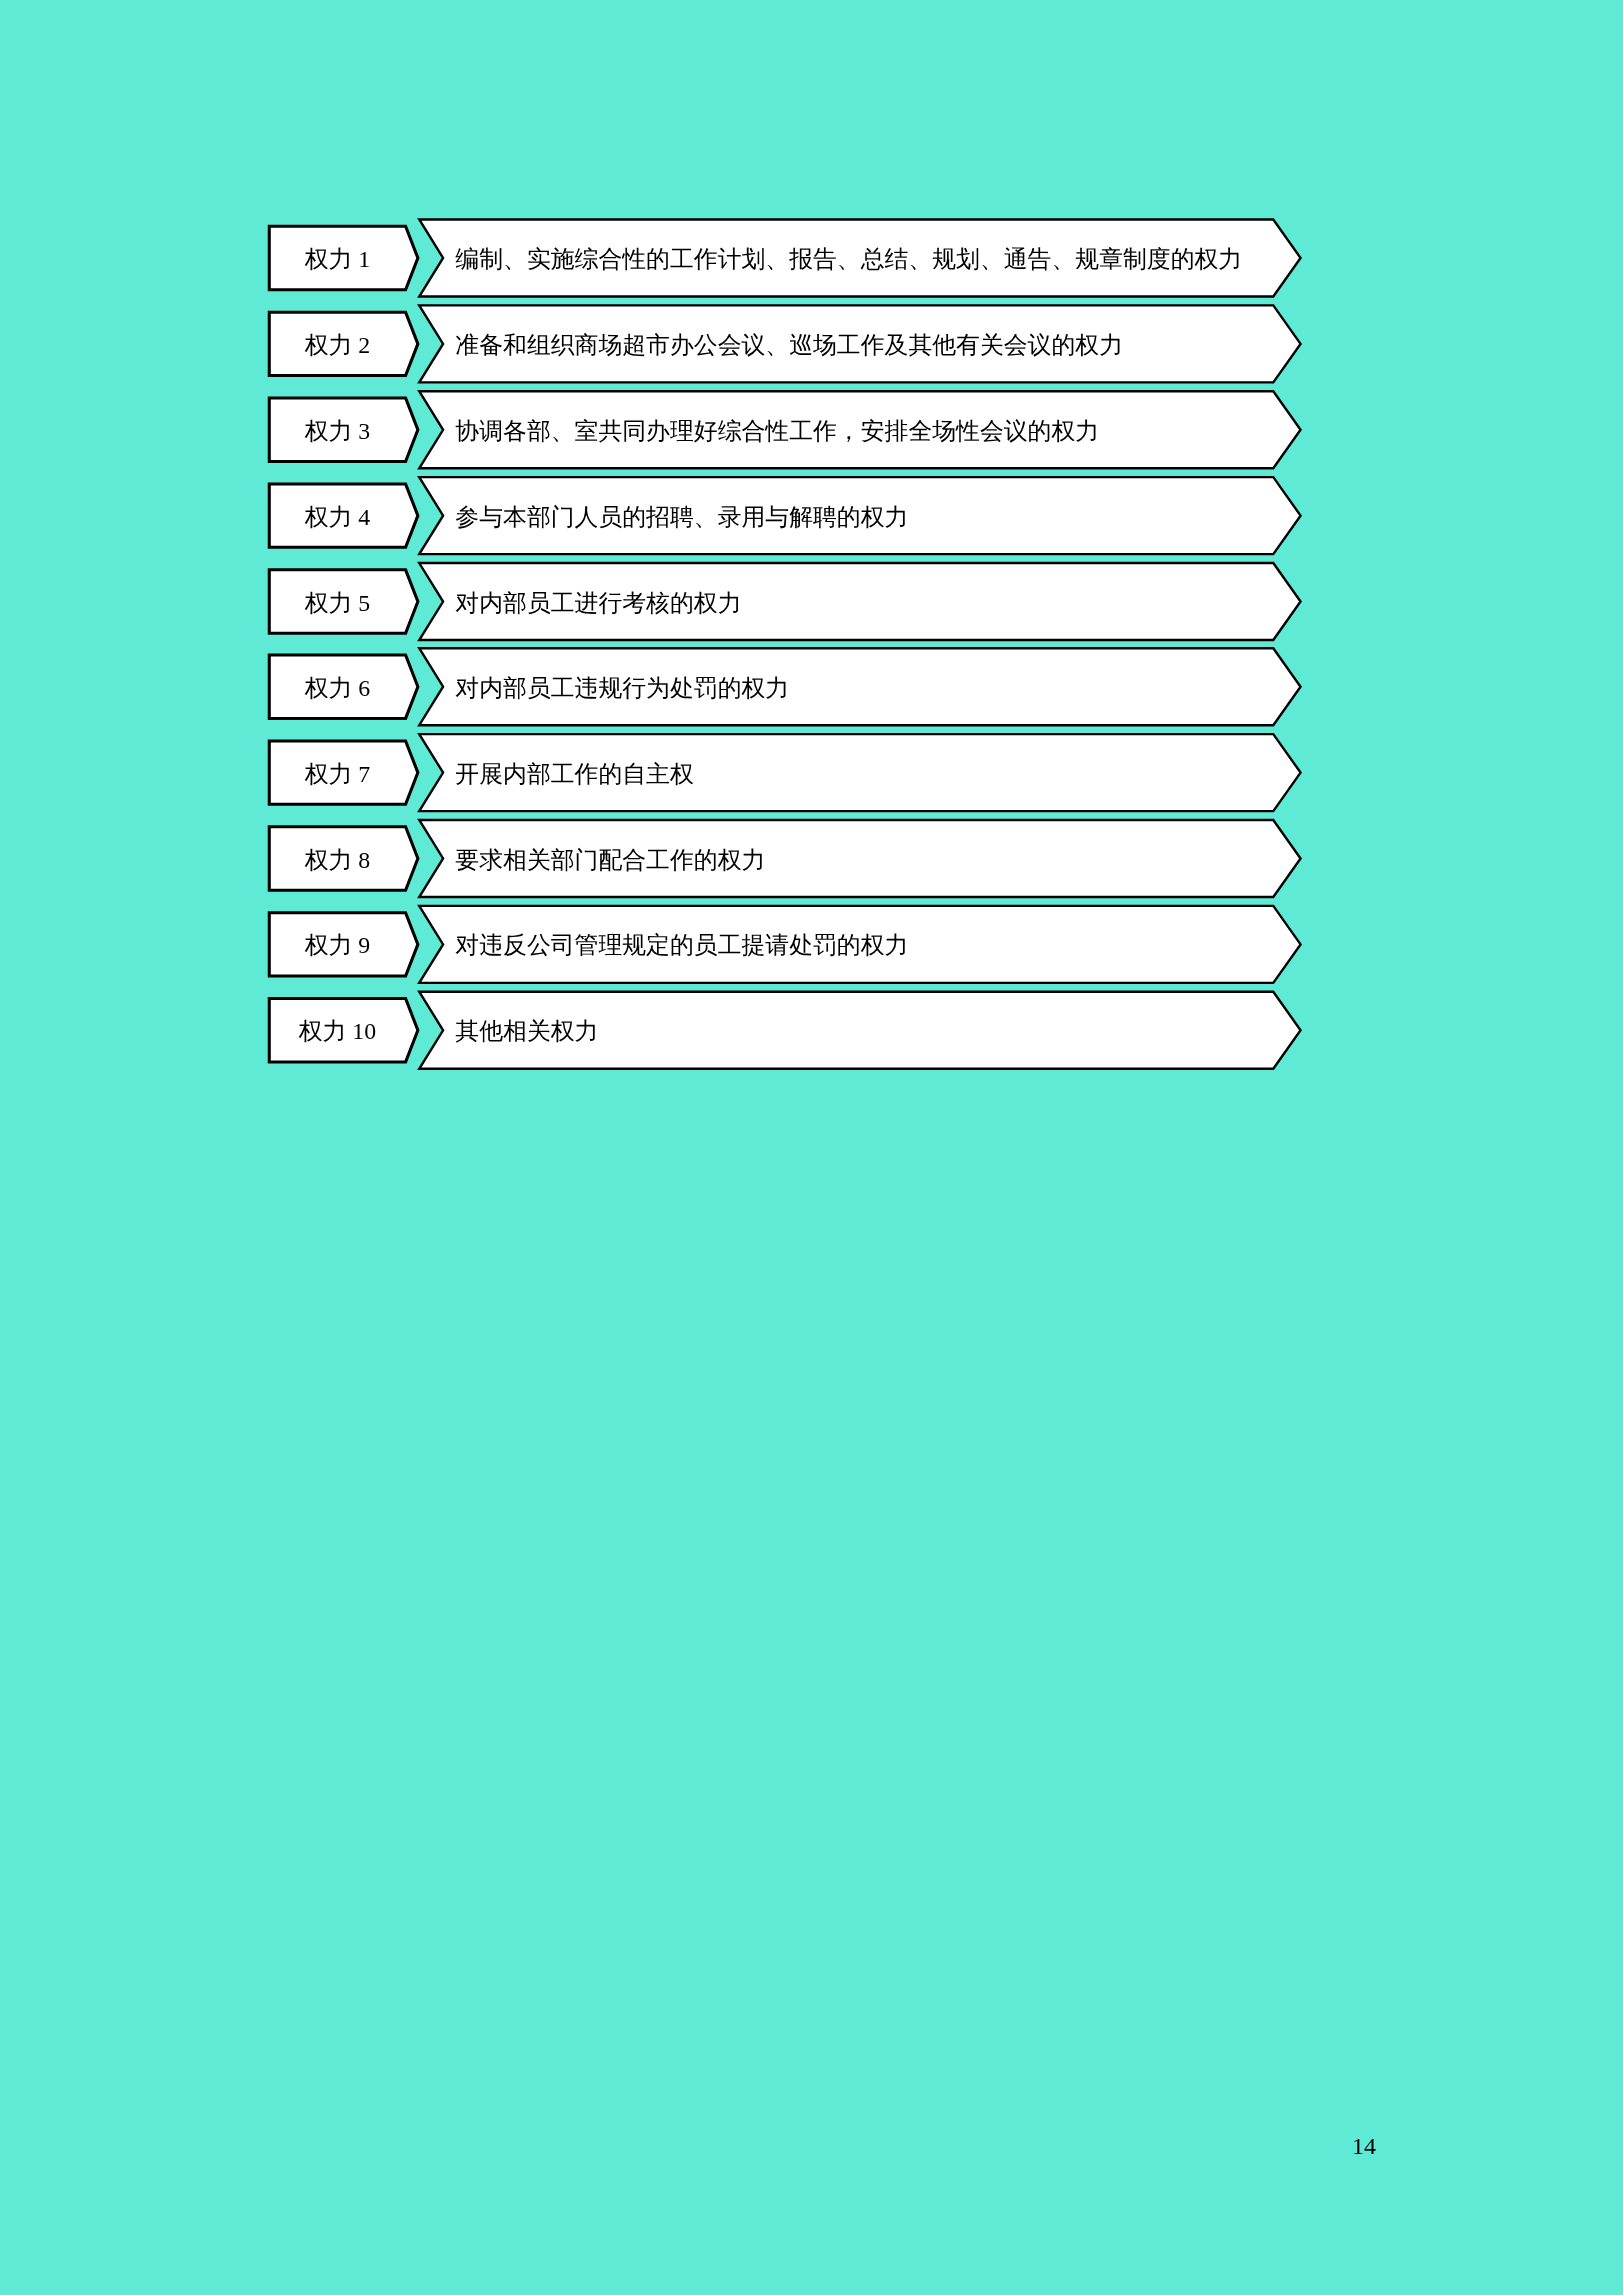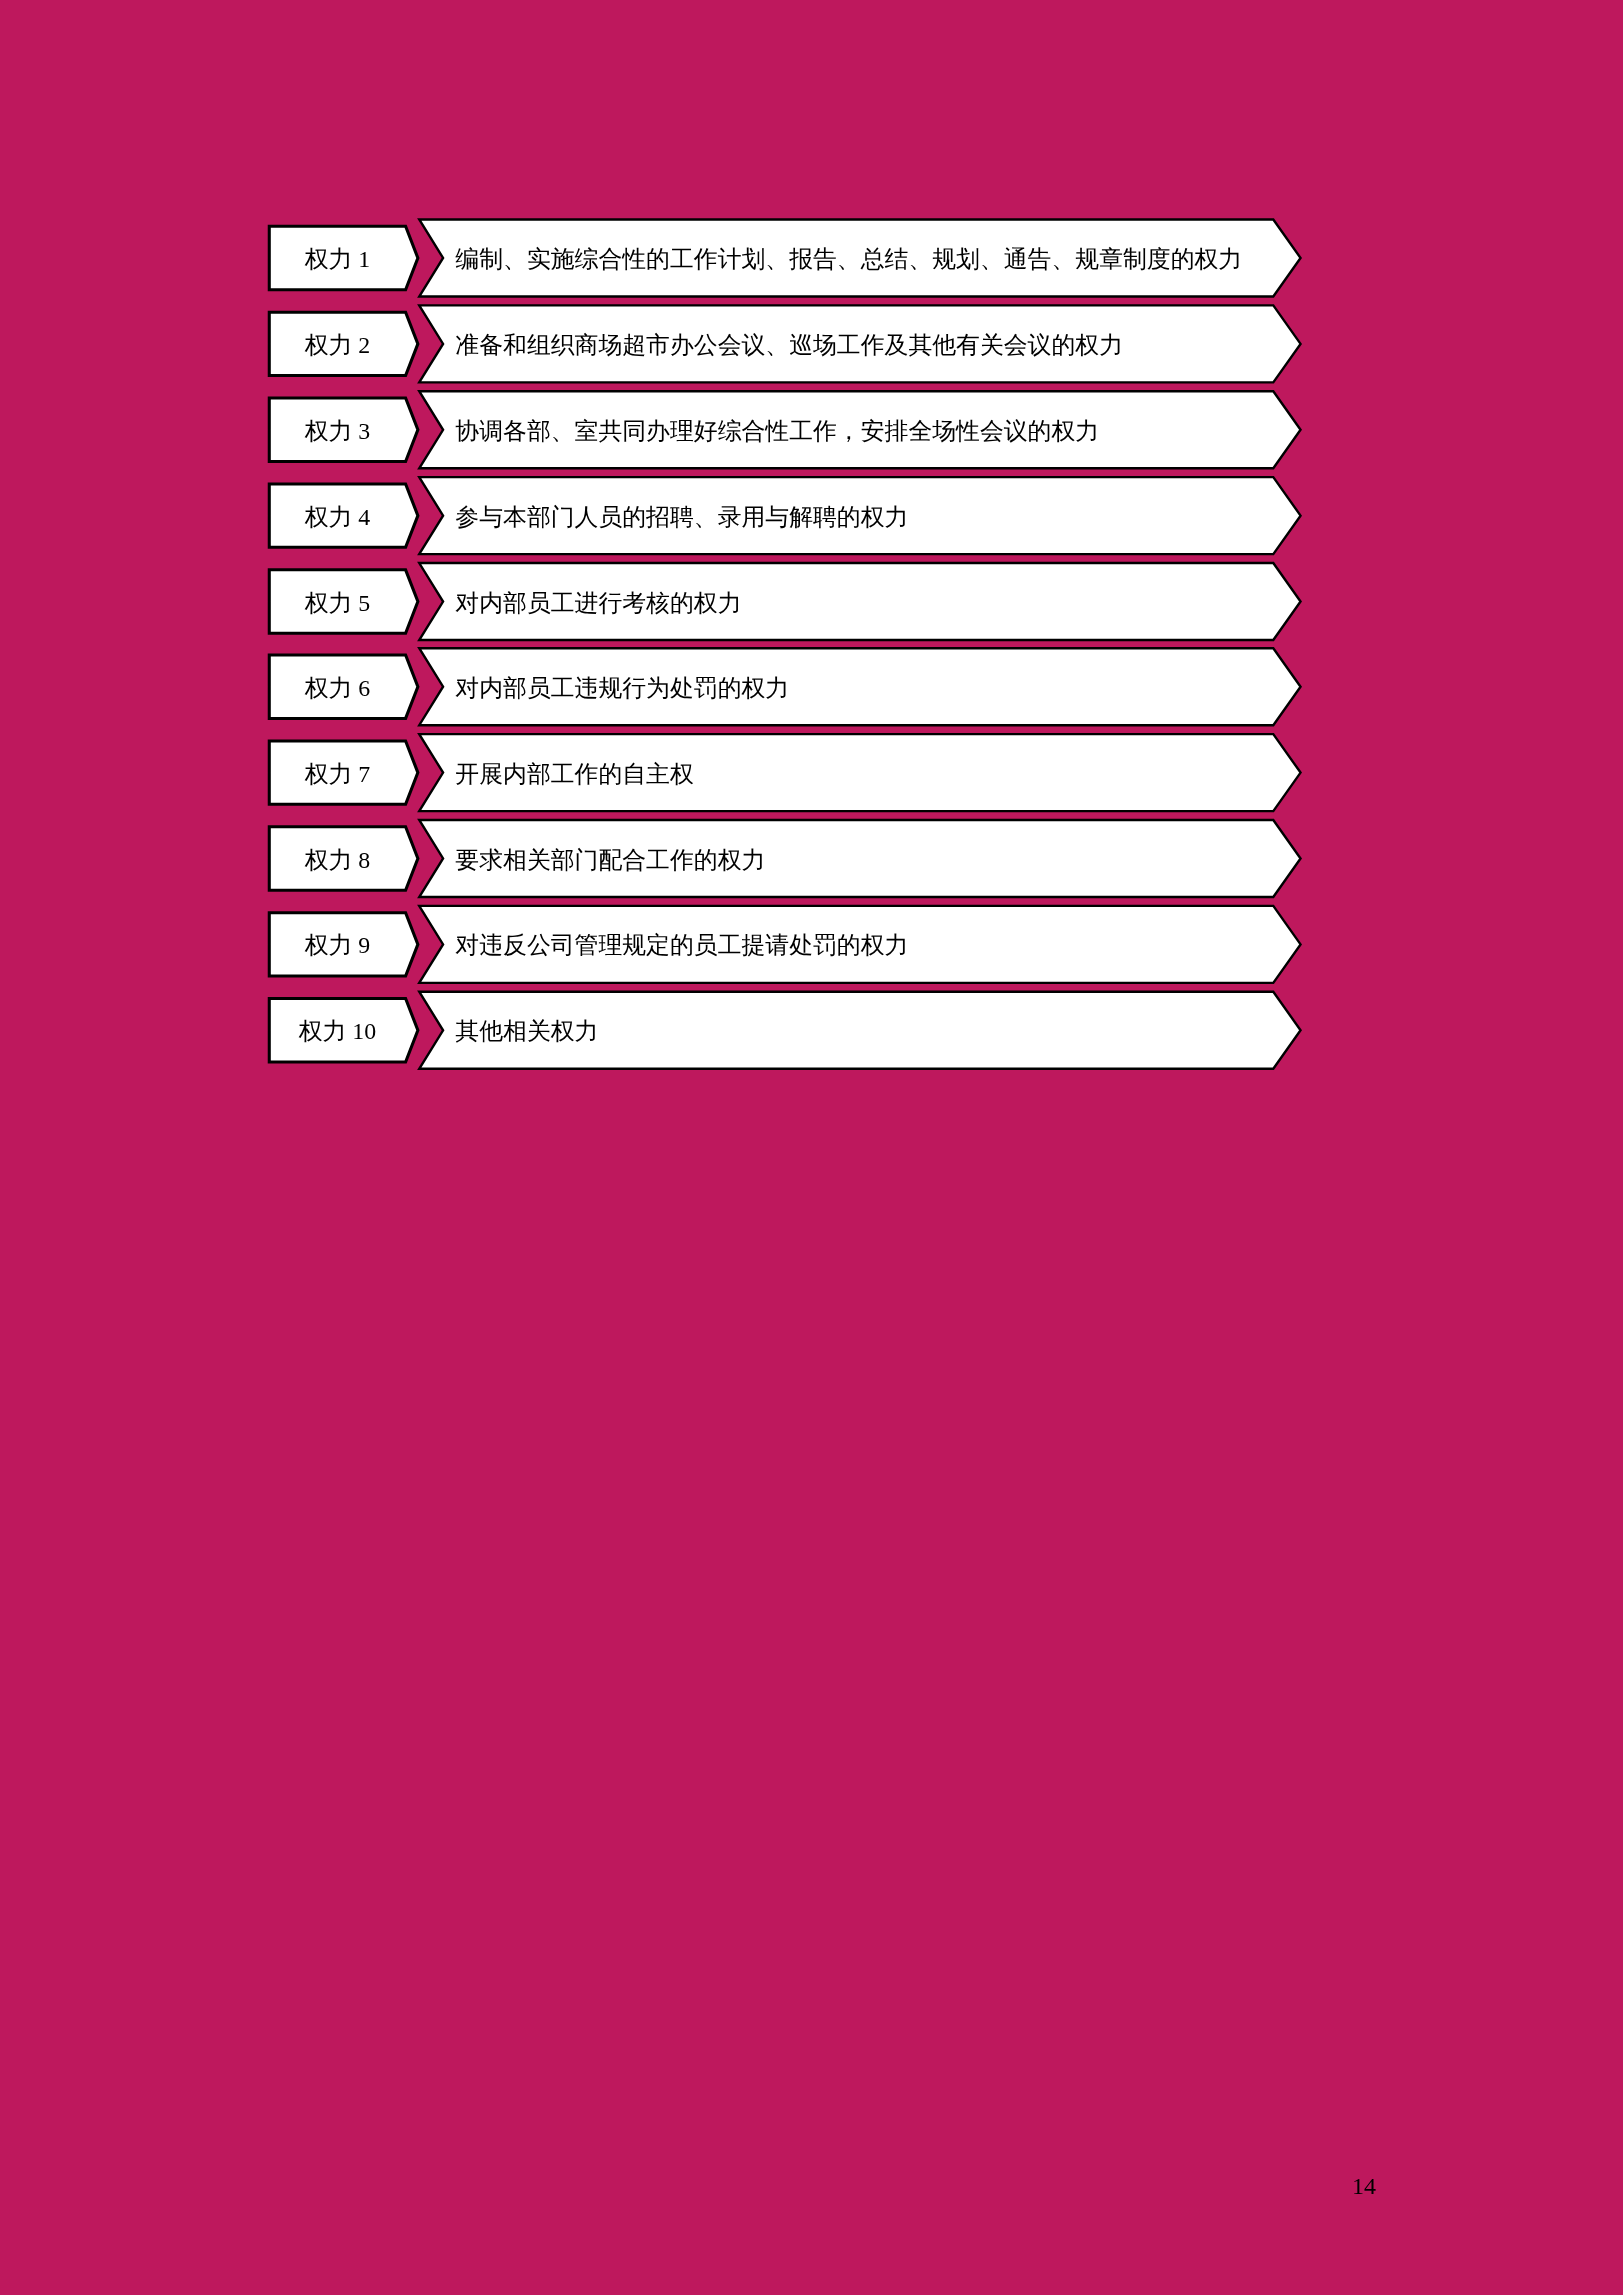--- a/index.html
+++ b/index.html
@@ -1,20 +1,20 @@
 <!DOCTYPE html>
 <html style="font-size:11px"><head>
 <meta charset="utf-8">
 <style>
   html, body { margin: 0; padding: 0; background: #ffffff; }
   .page {
     position: relative;
     width: 1623px;
     height: 2295px;
-    background: #be185d;
+    background: #5eead4;
     overflow: hidden;
     font-family: "Liberation Serif", "DejaVu Serif", serif;
   }
   svg.diagram { position: absolute; left: 0; top: 0; }
   .banner-shape { fill: #ffffff; stroke: #000000; stroke-width: 3.5; }
   .label-shape  { fill: #ffffff; stroke: #000000; stroke-width: 4.5; }
   .label-text {
     font-family: "Liberation Serif", "DejaVu Serif", serif;
     font-size: 35px; fill: #000000;
     text-anchor: middle; dominant-baseline: central;
@@ -22,21 +22,20 @@
   .banner-text {
     font-family: "Liberation Serif", "DejaVu Serif", serif;
     font-size: 35px; fill: #000000;
     text-anchor: start; dominant-baseline: central;
   }
   .page-number {
     position: absolute;
     left: 1352px; top: 2133px;
     font-size: 24px; color: #000000;
     font-family: "Liberation Serif", "DejaVu Serif", serif;
-    margin-top: 40px;
   }
 </style>
 </head>
 <body>
 
 <div class="page">
 
   <svg class="diagram" width="1623" height="2295" viewBox="0 0 2381 3367">
 
     <g transform="translate(0,322)">

